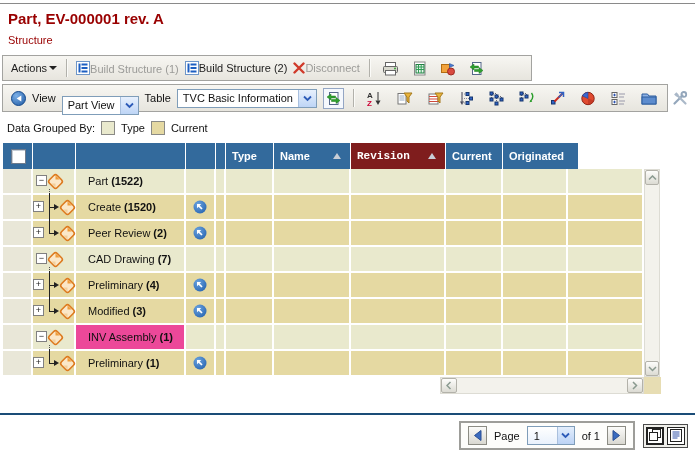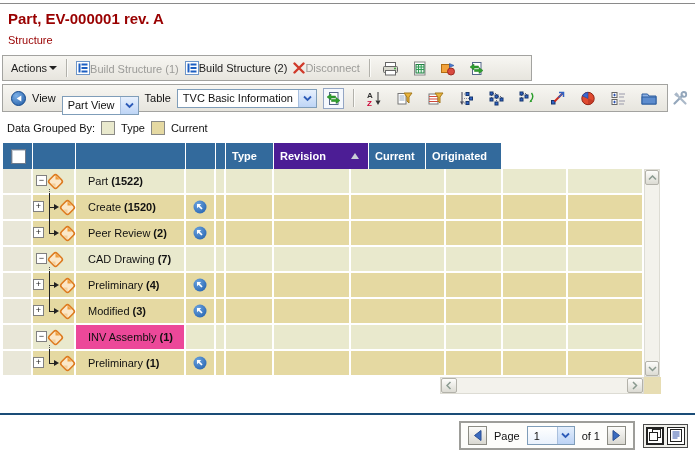--- a/index.html
+++ b/index.html
@@ -299,21 +299,25 @@
       <div class="hcell" style="width: 30px; background: rgb(51, 106, 156);">
         <div class="hcheck"></div>
       </div>
       <div class="hcell" style="width: 43px; background: rgb(51, 106, 156);"></div>
       <div class="hcell" style="width: 110px; background: rgb(51, 106, 156);"></div>
       <div class="hcell" style="width: 30px; background: rgb(51, 106, 156);"></div>
       <div class="hcell" style="width: 10px; background: rgb(51, 106, 156);"></div>
       <div class="hcell" style="width: 48px; background: rgb(51, 106, 156);">
         <span>Type</span>
       </div>
-      <div class="hcell" style="width: 95px; background: #4c1d95;">
+      <div class="hcell" style="width: 77px; background: rgb(51, 106, 156);">
+        <span>Name</span>
+        <span class="sortarrow"></span>
+      </div>
+      <div class="hcell" style="width: 95px; background: #7f1d1d; font-family: Liberation Mono, monospace;">
         <span>Revision</span>
         <span class="sortarrow"></span>
       </div>
       <div class="hcell" style="width: 57px; background: rgb(51, 106, 156);">
         <span>Current</span>
       </div>
       <div class="hcell" style="width: 76px; background: rgb(51, 106, 156);">
         <span>Originated</span>
       </div>
     </div>

